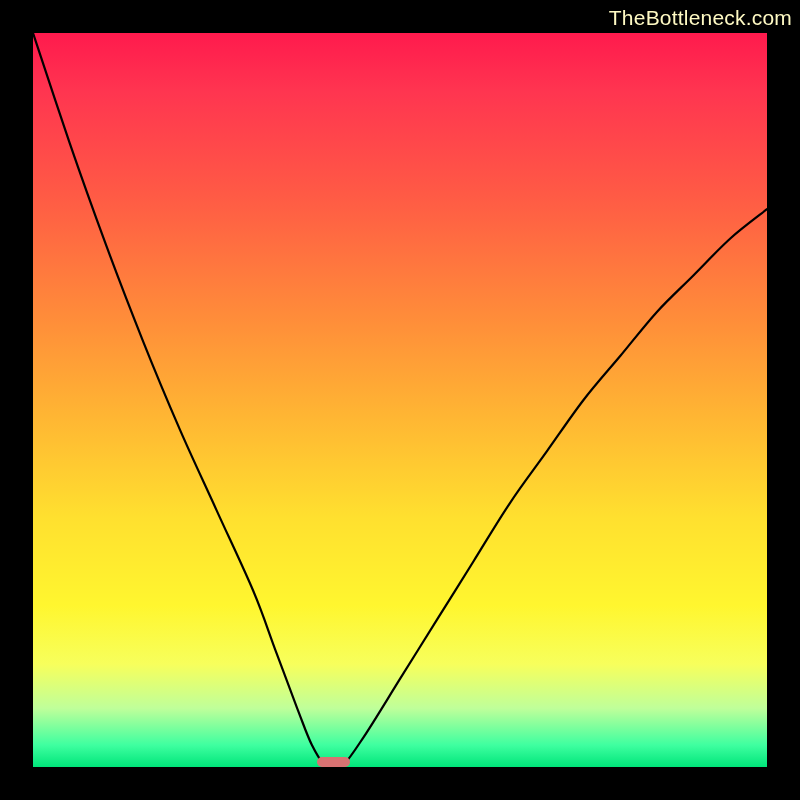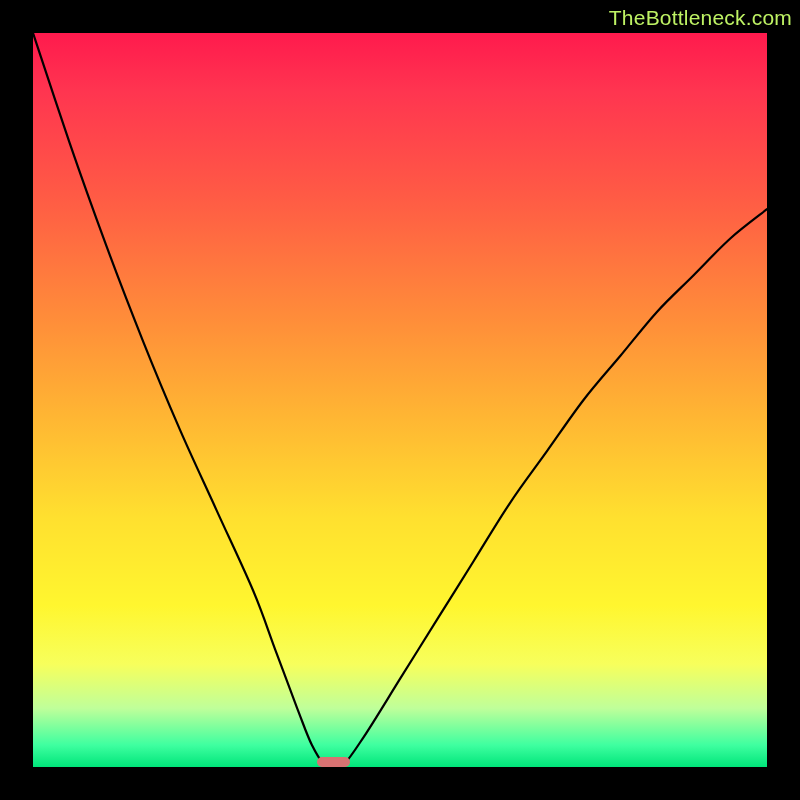--- a/index.html
+++ b/index.html
@@ -42,21 +42,21 @@
     position: absolute;
     left: 0;
     top: 0;
     width: 734px;
     height: 734px;
   }
   .watermark {
     position: absolute;
     top: 6px;
     right: 8px;
-    color: #bef264;
+    color: #fef9c3;
     font-size: 21px;
     font-weight: 500;
     letter-spacing: 0.2px;
     user-select: none;
   }
   .marker {
     position: absolute;
     background: #d87272;
     border-radius: 999px;
   }

